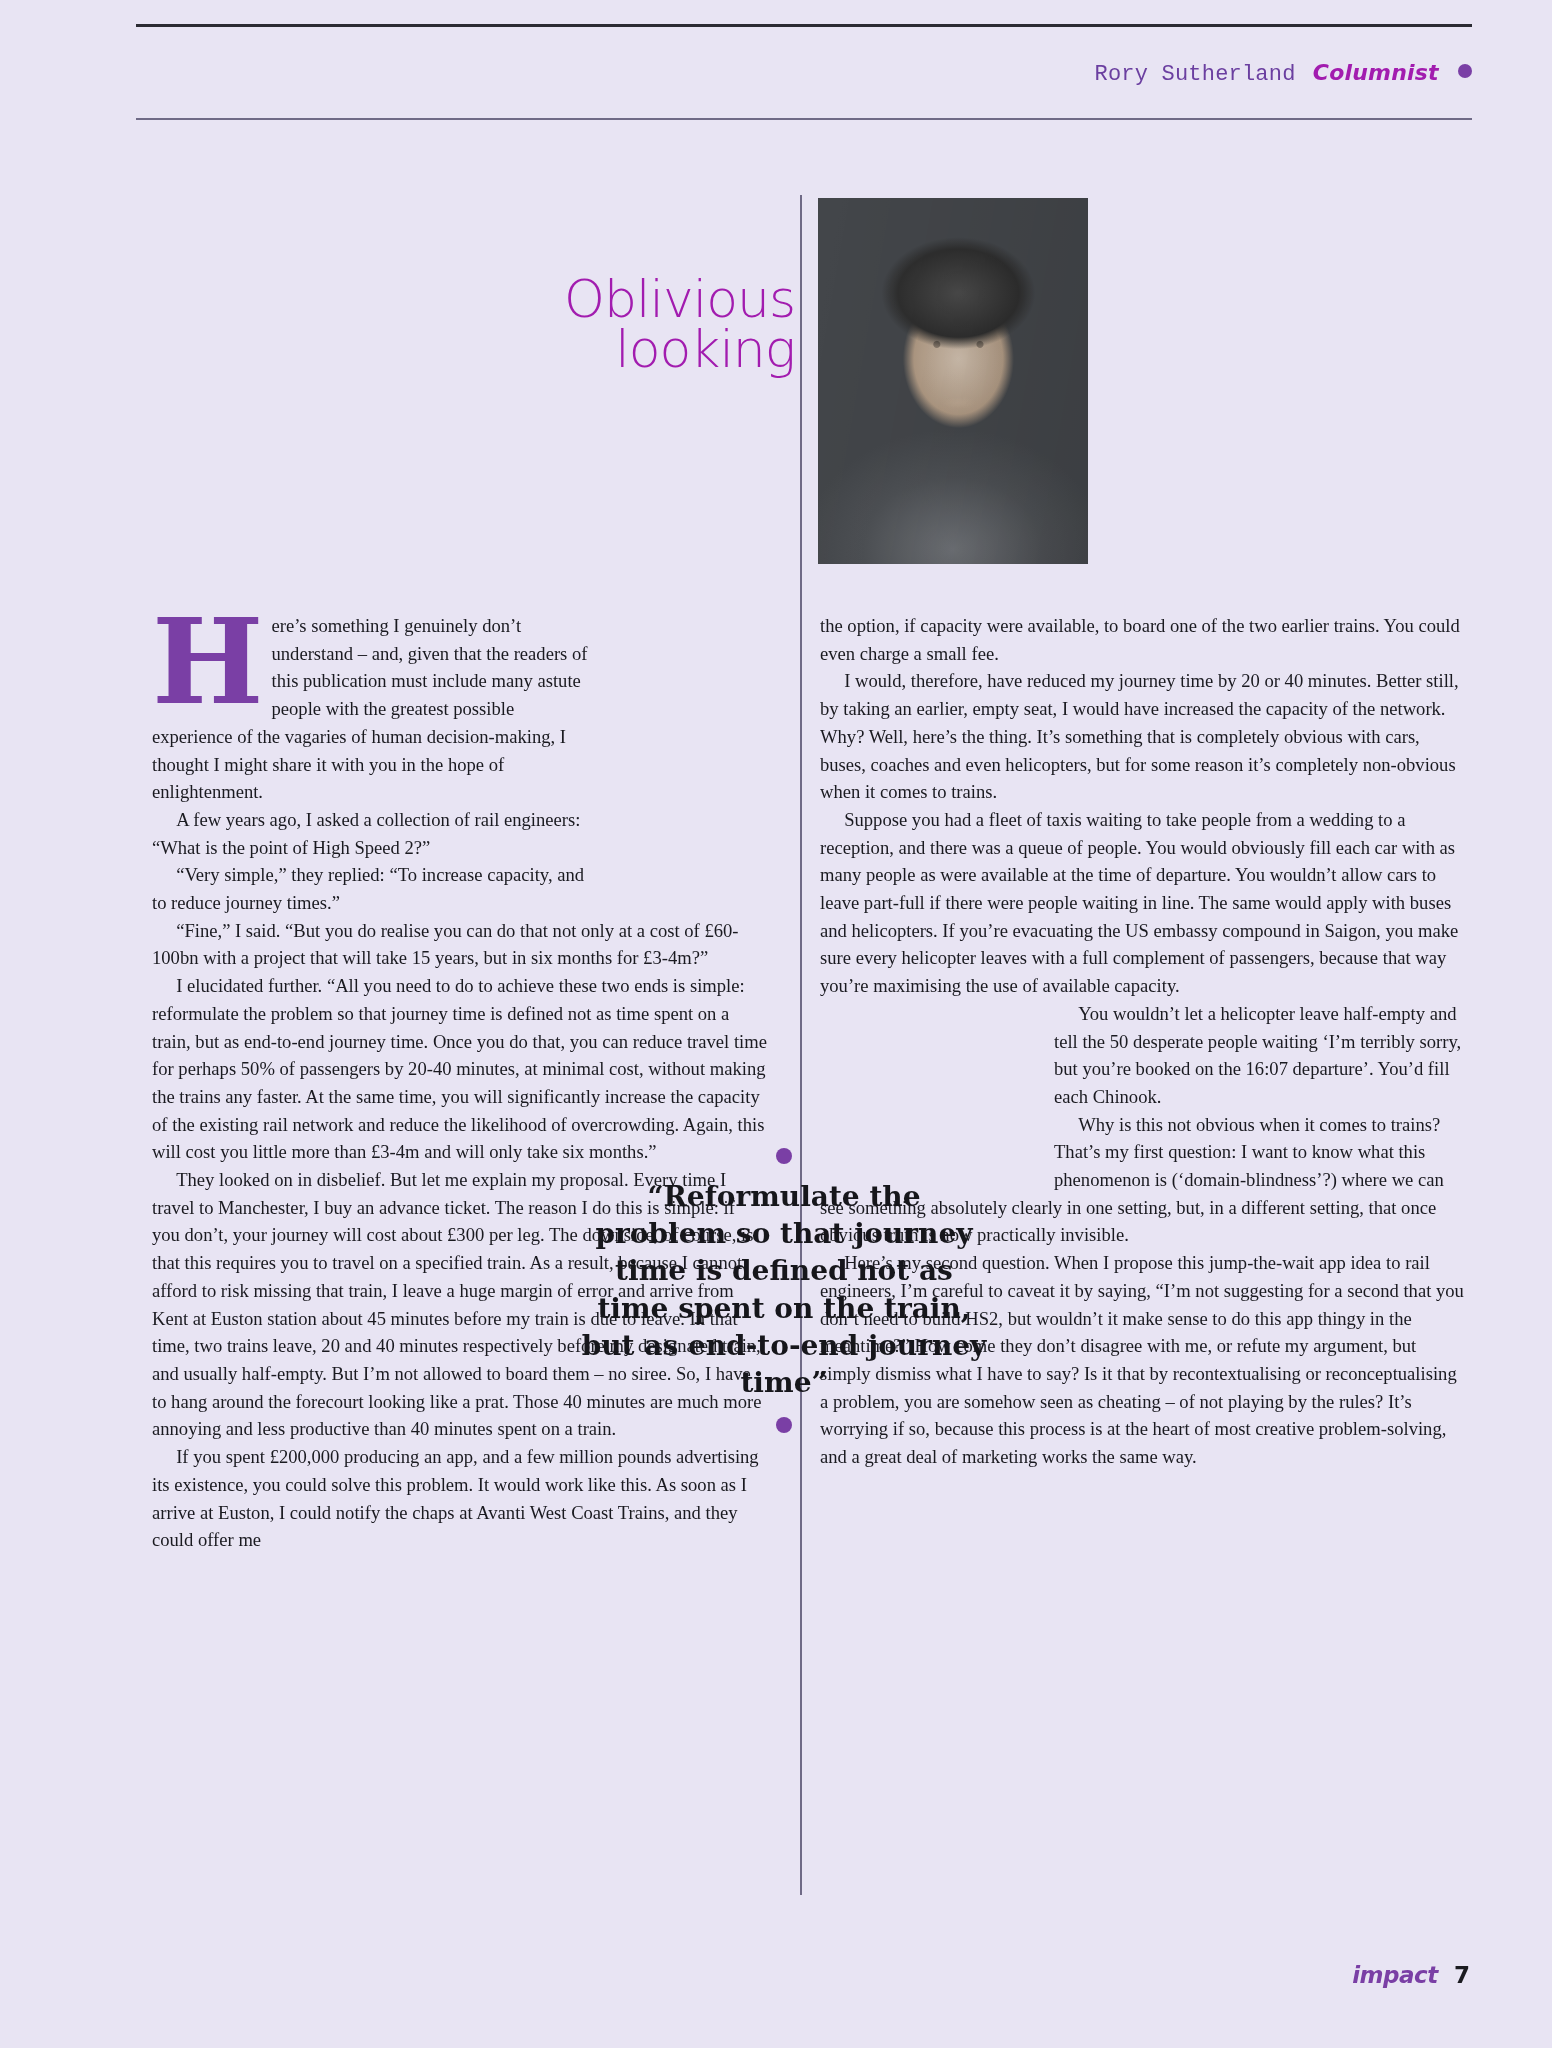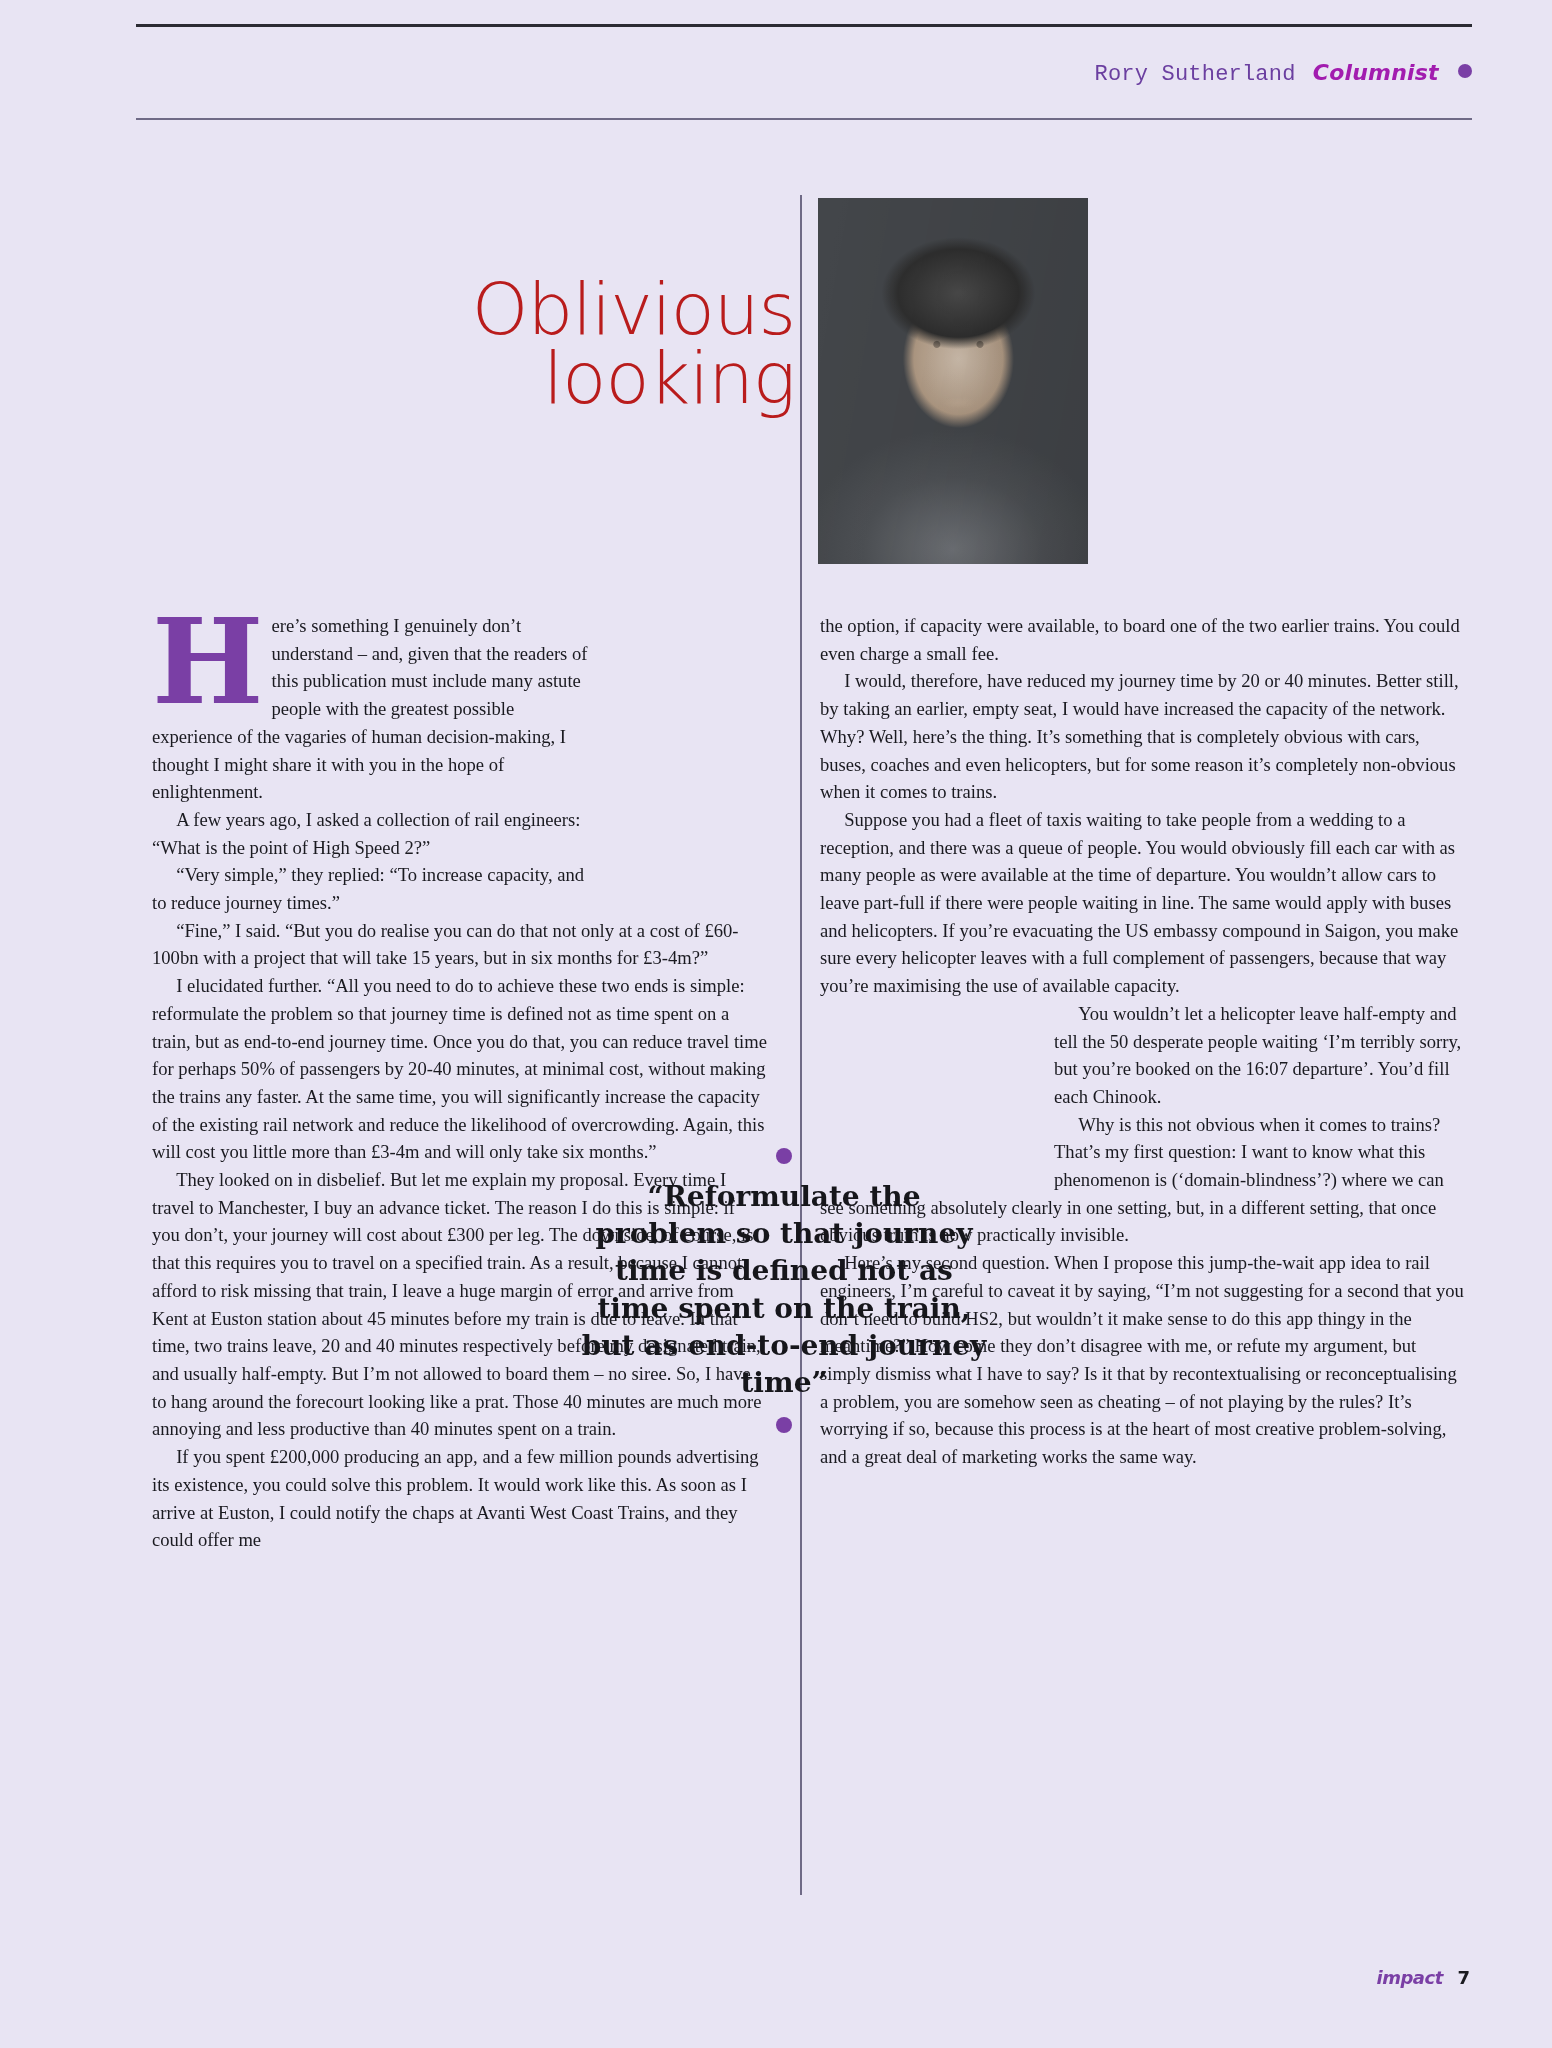--- a/index.html
+++ b/index.html
@@ -65,23 +65,23 @@
   }
 
   
   .title {
     position: absolute;
     left: 330px; top: 275px;
     width: 465px;
     text-align: right;
     font-family: "DejaVu Sans", sans-serif;
     font-weight: 300;
-    font-size: 72px;
+    font-size: 52px;
     line-height: 0.96;
-    color: #b91c1c;
+    color: #a21caf;
     letter-spacing: -1px;
   }
   .title span { display: block; }
 
   
   .portrait-wrap {
     position: absolute;
     left: 818px; top: 198px;
     width: 270px; height: 366px;
     overflow: hidden;
@@ -181,21 +181,21 @@
     background: #7a3fa5;
     margin: 0 auto 14px auto;
   }
   .pq-dot.bottom { margin: 16px auto 0 auto; }
 
   
   .footer {
     position: absolute;
     right: 82px; bottom: 60px;
     font-family: "DejaVu Sans", sans-serif;
-    font-size: 18px;
+    font-size: 23px;
     white-space: nowrap;
   }
   .footer-brand {
     color: #7a3fa5;
     font-weight: bold;
     font-style: italic;
     letter-spacing: -0.5px;
   }
   .footer-page {
     color: #1b1b20;

